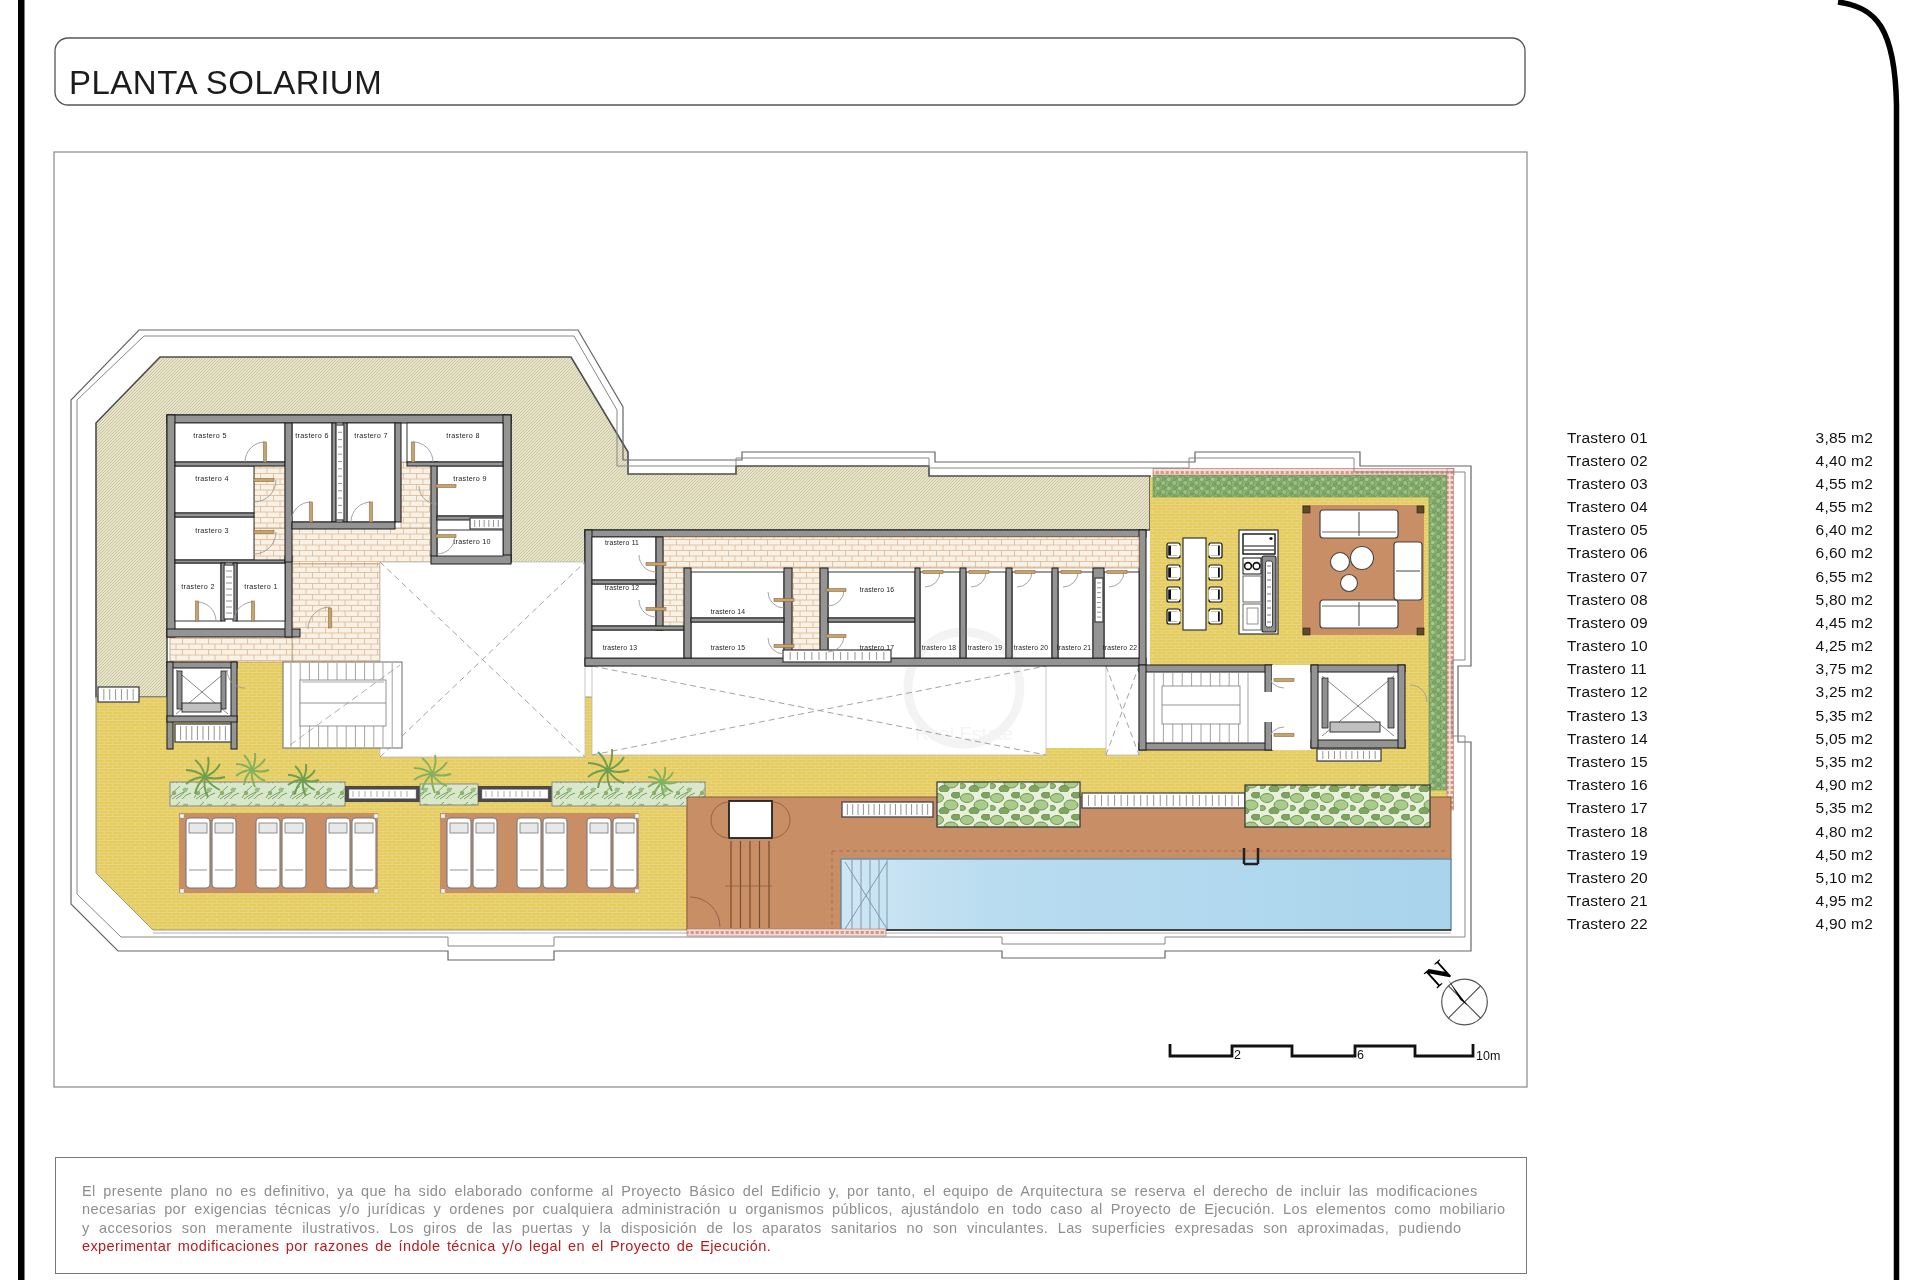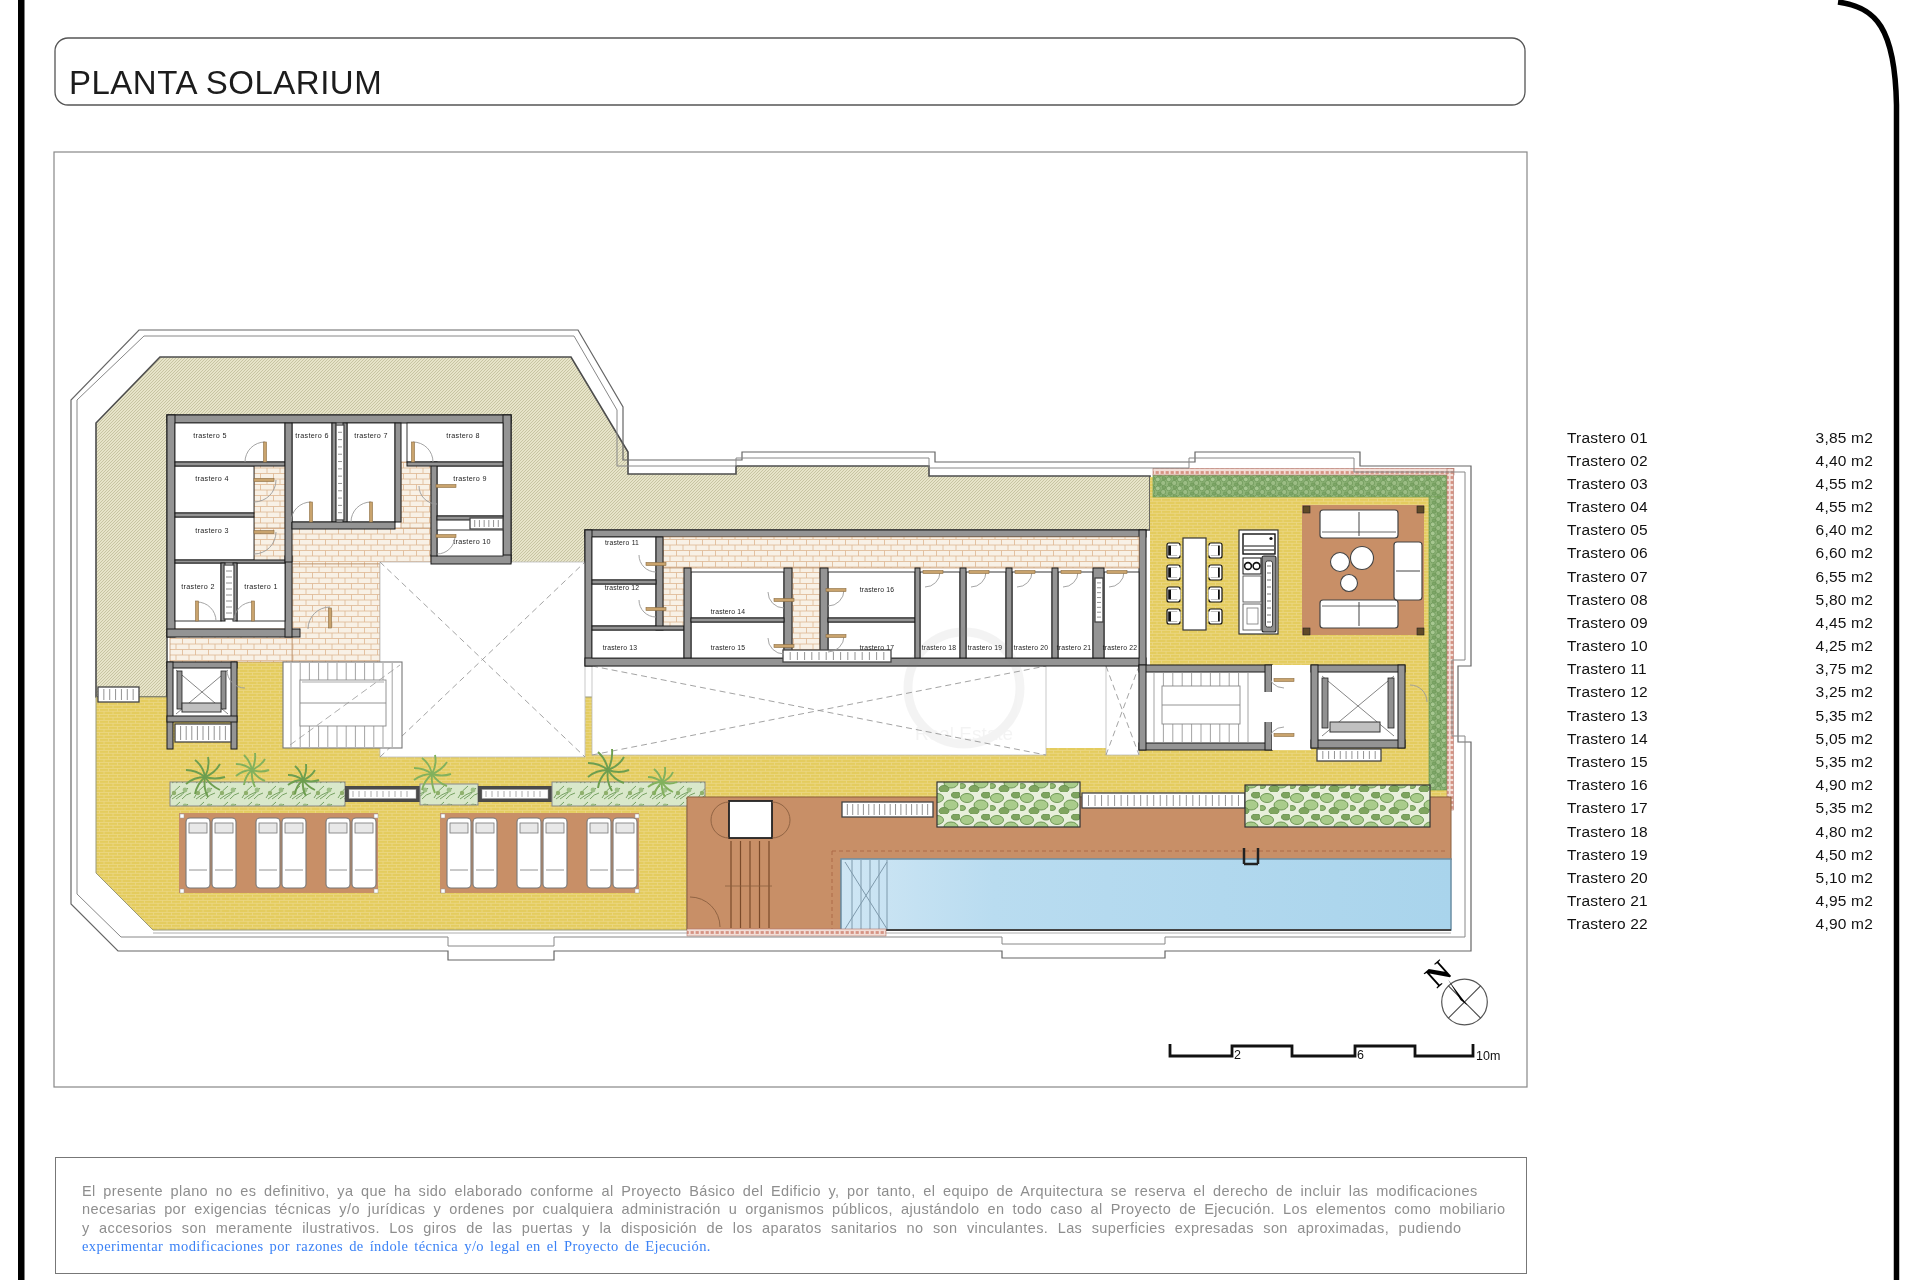--- a/index.html
+++ b/index.html
@@ -832,12 +832,12 @@
 <text x="964" y="740" font-size="19" fill="#888" text-anchor="middle" font-family="Liberation Sans, sans-serif">Real Estate</text>
 </g>
 </g>
   </svg>
 
 <div style="position:absolute;left:55px;top:1157px;width:1470px;height:115px;border:1.3px solid #777;background:transparent;"></div>
 
 <div style="position:absolute;left:82px;top:1183.0px;width:1440px;font-family:'Liberation Sans',sans-serif;font-size:14.5px;color:#8e8e8e;opacity:0.999;letter-spacing:0.4px;word-spacing:3.2px;white-space:nowrap;overflow:hidden;">El presente plano no es definitivo, ya que ha sido elaborado conforme al Proyecto Básico del Edificio y, por tanto, el equipo de Arquitectura se reserva el derecho de incluir las modificaciones</div>
 <div style="position:absolute;left:82px;top:1201.4px;width:1440px;font-family:'Liberation Sans',sans-serif;font-size:14.5px;color:#8e8e8e;opacity:0.999;letter-spacing:0.4px;word-spacing:3.6px;white-space:nowrap;overflow:hidden;">necesarias por exigencias técnicas y/o jurídicas y ordenes por cualquiera administración u organismos públicos, ajustándolo en todo caso al Proyecto de Ejecución. Los elementos como mobiliario</div>
 <div style="position:absolute;left:82px;top:1219.8px;width:1440px;font-family:'Liberation Sans',sans-serif;font-size:14.5px;color:#8e8e8e;opacity:0.999;letter-spacing:0.4px;word-spacing:5.0px;white-space:nowrap;overflow:hidden;">y accesorios son meramente ilustrativos. Los giros de las puertas y la disposición de los aparatos sanitarios no son vinculantes. Las superficies expresadas son aproximadas, pudiendo</div>
-<div style="position:absolute;left:82px;top:1238.2px;width:1440px;font-family:Liberation Serif, serif;font-size:14.5px;color:#3b82f6;opacity:0.999;letter-spacing:0.4px;word-spacing:2.0px;white-space:nowrap;overflow:hidden;">experimentar modificaciones por razones de índole técnica y/o legal en el Proyecto de Ejecución.</div>
+<div style="position:absolute;left:82px;top:1238.2px;width:1440px;font-family:Liberation Sans, sans-serif;font-size:14.5px;color:#b91c1c;opacity:0.999;letter-spacing:0.4px;word-spacing:2.0px;white-space:nowrap;overflow:hidden;">experimentar modificaciones por razones de índole técnica y/o legal en el Proyecto de Ejecución.</div>
 </body></html>

